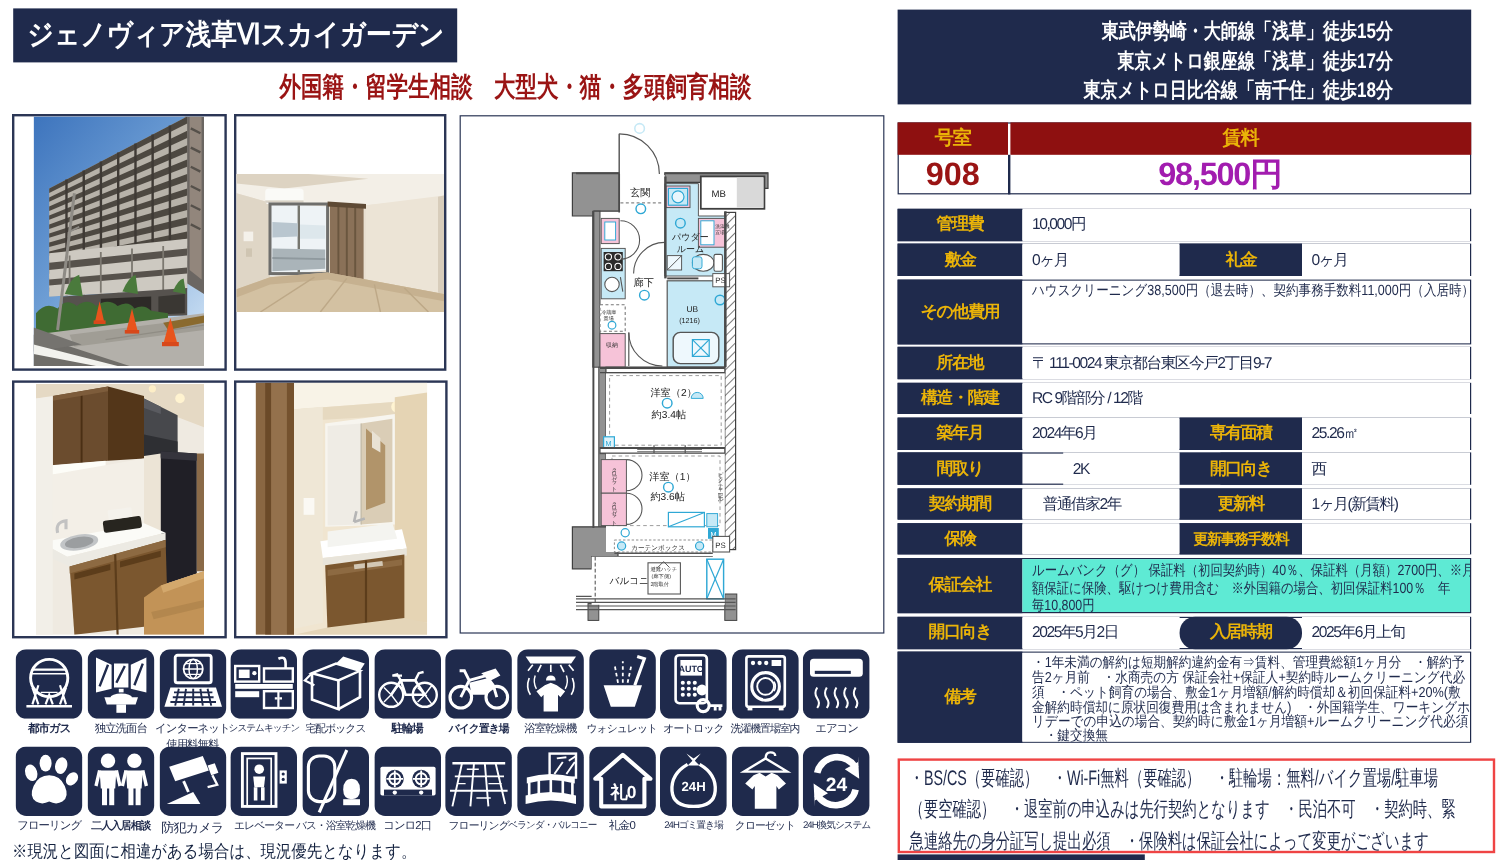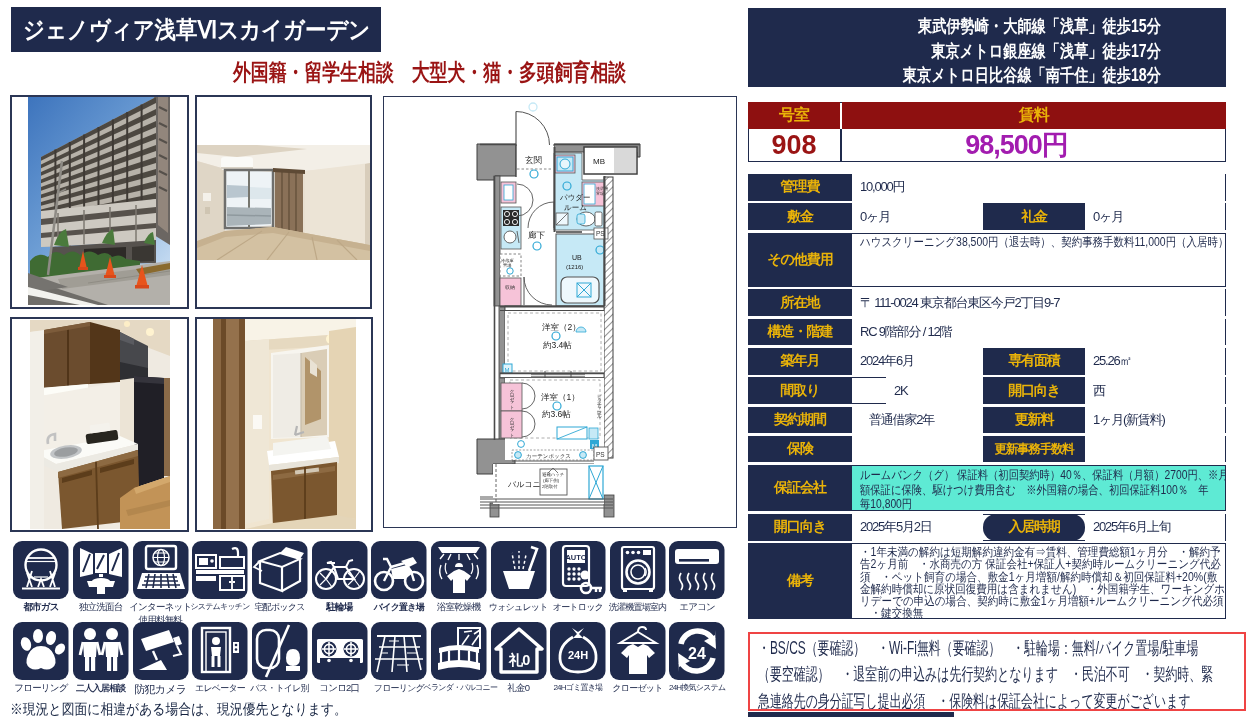--- a/index.html
+++ b/index.html
@@ -683,21 +683,21 @@
 </svg>
 <div class="iclab" style="left:185.0px;top:681.8px;width:70px;margin-left:0px;font-weight:normal;font-size:9px;letter-spacing:-0.8px;">エレベーター</div>
 
 <svg class="abs" style="left:251.9px;top:622.3px;" width="56" height="58" viewBox="0 0 56 58">
 <rect width="55.5" height="58" rx="9" fill="#1f2a4c"></rect>
 <path d="M37,3 L14,55" stroke="#fff" stroke-width="2.6"></path>
 <rect x="5" y="8" width="22" height="38" rx="9" stroke="#fff" stroke-width="2.6" fill="none"></rect>
 <path d="M41,27 q7,0 7,9 q0,8 -7,8 q-7,0 -7,-8 q0,-9 7,-9" fill="#fff"></path>
 <rect x="34" y="44" width="14" height="5" fill="#fff"></rect>
 </svg>
-<div class="iclab" style="left:244.6px;top:681.8px;width:70px;margin-left:0px;font-weight:normal;font-size:9px;letter-spacing:-0.8px;">バス・トイレ別</div>
+<div class="iclab" style="left:244.6px;top:681.8px;width:70px;margin-left:0px;font-weight:normal;font-size:9px;letter-spacing:-0.8px;">バス・浴室乾燥機</div>
 
 <svg class="abs" style="left:311.6px;top:622.3px;" width="56" height="58" viewBox="0 0 56 58">
 <rect width="55.5" height="58" rx="9" fill="#1f2a4c"></rect>
 <rect x="5" y="17" width="46" height="24" rx="1.5" fill="#fff"></rect>
 <circle cx="17" cy="27" r="7.5" fill="#1f2a4c"></circle>
 <circle cx="17" cy="27" r="4.6" stroke="#fff" stroke-width="1.6" fill="none"></circle>
 <path d="M17,20 L17,34 M10,27 L24,27" stroke="#fff" stroke-width="1.5"></path>
 <circle cx="39" cy="27" r="7.5" fill="#1f2a4c"></circle>
 <circle cx="39" cy="27" r="4.6" stroke="#fff" stroke-width="1.6" fill="none"></circle>
 <path d="M39,20 L39,34 M32,27 L46,27" stroke="#fff" stroke-width="1.5"></path>

